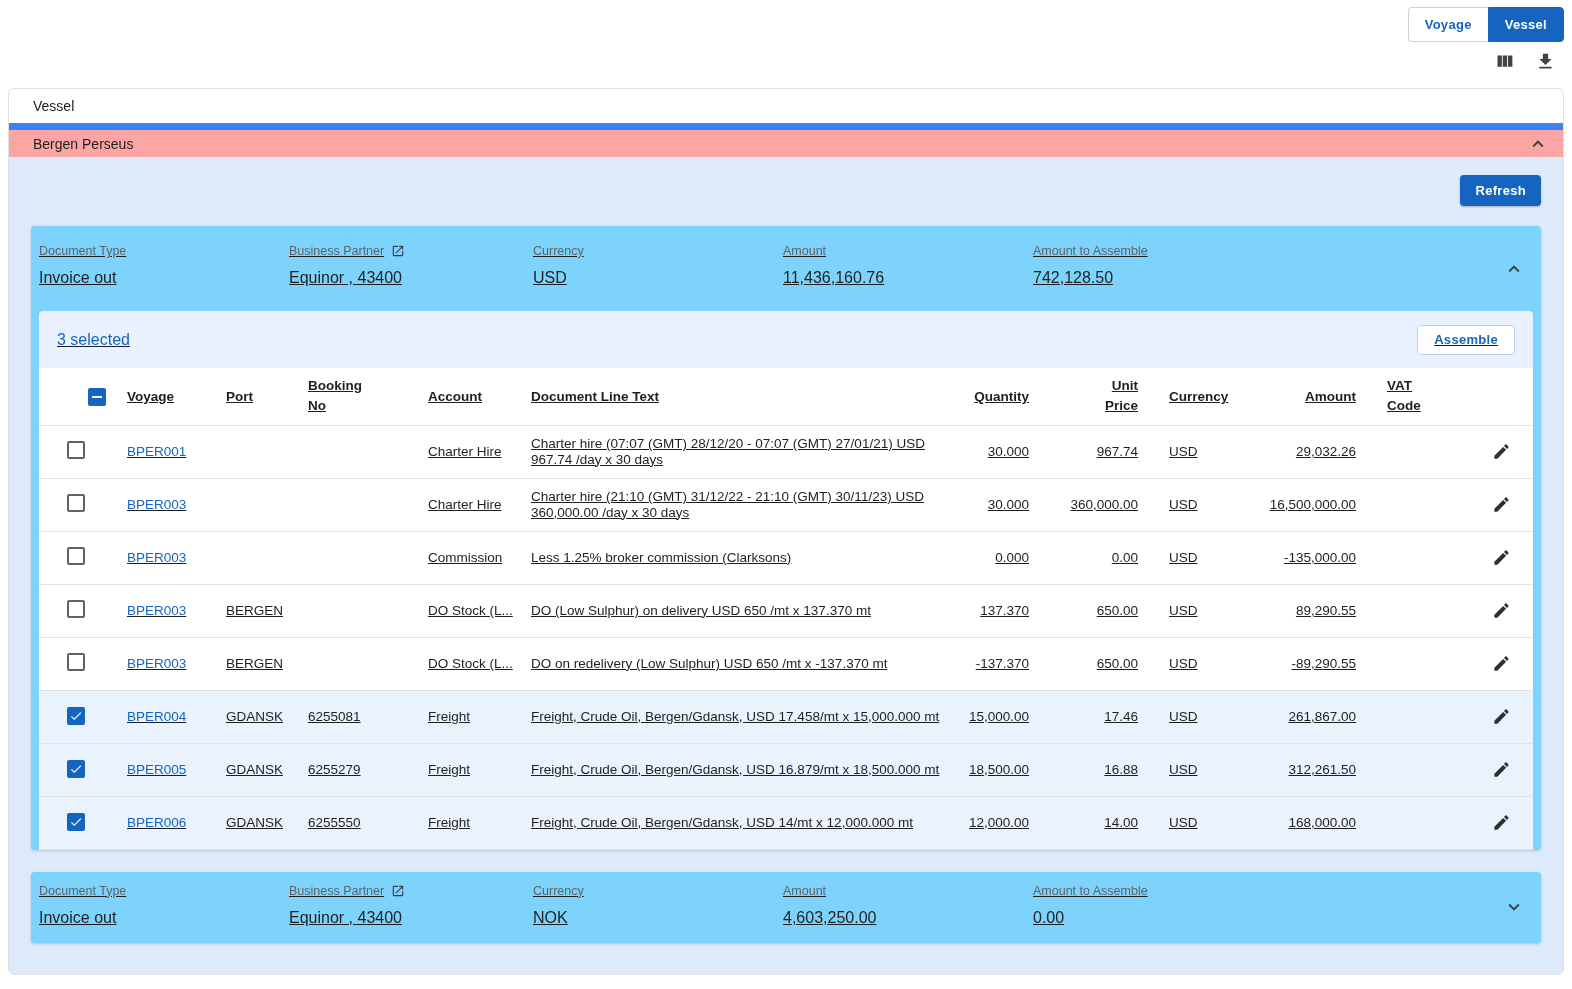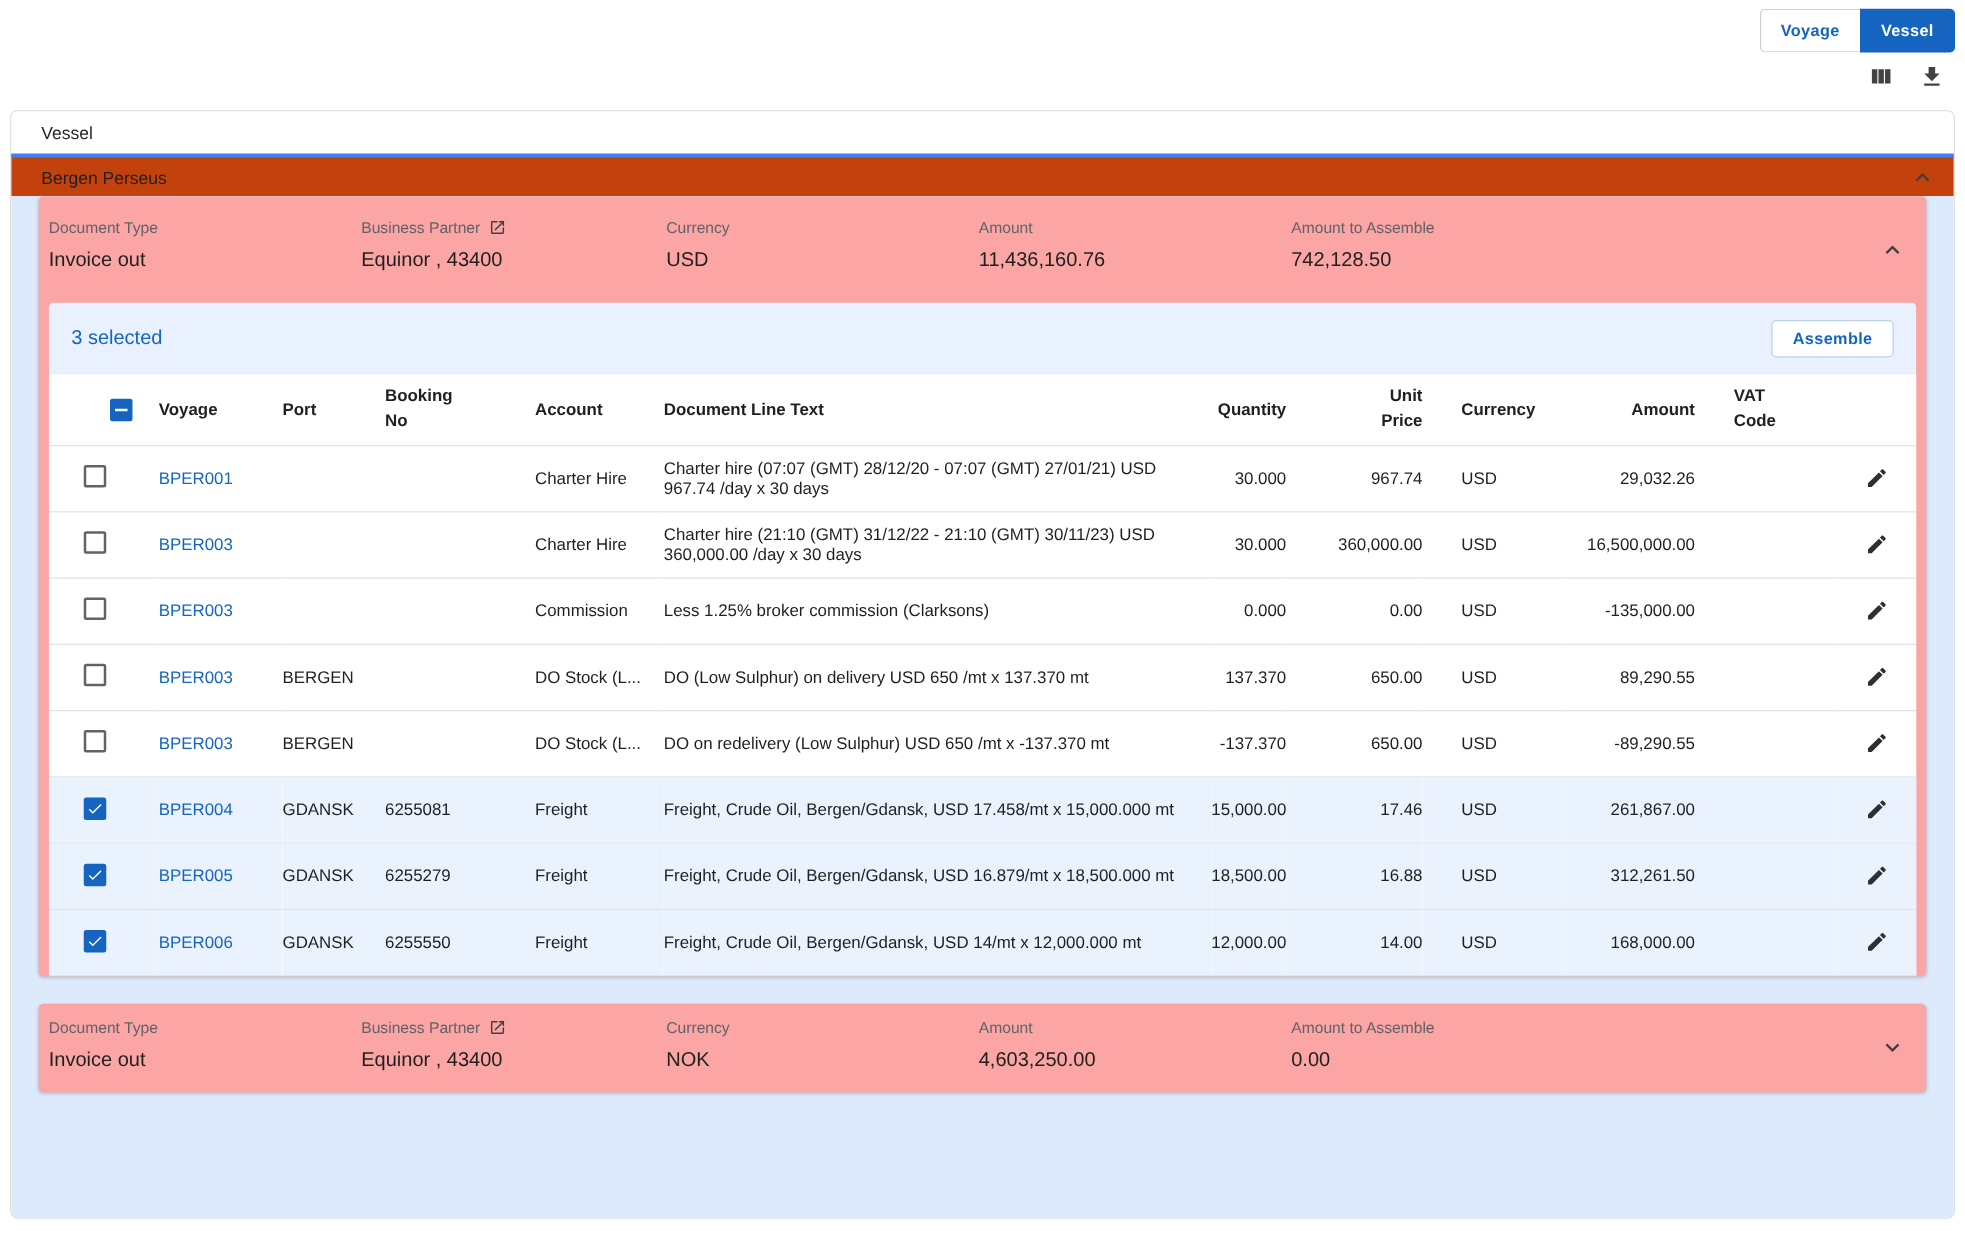--- a/index.html
+++ b/index.html
@@ -27,43 +27,43 @@
   .icon-row { position: absolute; top: 51px; right: 16px; display: flex; gap: 20px; align-items: center; }
   .icon-btn { cursor: pointer; display: inline-flex; }
 
   
   .outer-card {
     position: absolute; left: 8px; top: 88px; width: 1556px; height: 887px;
     border: 1px solid #e0e0e0; border-radius: 6px; background: #fff; overflow: hidden;
   }
   .card-title-row { height: 34px; display: flex; align-items: center; padding: 0 24px; font-size: 14px; color: #1f1f1f; }
   .vessel-bar {
-    height: 34px; background: #c2410c; border-top: 3px solid #3b82f6;
+    height: 34px; background: #fca5a5; border-top: 7px solid #3b82f6;
     display: flex; align-items: center; justify-content: space-between;
     padding: 0 14px 0 24px; font-size: 14px; cursor: pointer;
   }
   .blue-body { background: #ddeafb; height: 819px; padding: 0 22px 8px; overflow: hidden; }
   .refresh-row { display: flex; justify-content: flex-end; padding: 18px 0 20px; }
 
   .btn-filled {
     background: #1565c0; color: #fff; border: none; border-radius: 4px;
     height: 31px; padding: 0 15px; font-size: 13px; font-weight: bold;
     letter-spacing: .3px; cursor: pointer; font-family: inherit;
     box-shadow: 0 1px 2px rgba(0,0,0,.25);
   }
   .btn-outlined {
     background: #fff; color: #1565c0; border: 1px solid #bcd0ea; border-radius: 4px;
     height: 30px; padding: 0 16px; font-size: 13px; font-weight: bold;
     letter-spacing: .3px; cursor: pointer; font-family: inherit;
   }
 
   
   .group-card {
-    background: #fca5a5; border-radius: 4px; box-shadow: 0 1px 3px rgba(0,0,0,.18);
-    padding: 0 8px; position: relative;
+    background: #7dd3fc; border-radius: 4px; box-shadow: 0 1px 3px rgba(0,0,0,.18);
+    padding: 0 8px; position: relative; text-decoration: underline;
   }
   .group-card.first { margin-bottom: 22px; }
   .fields-row { display: flex; padding: 18px 0 24px; position: relative; }
   .group-card.collapsed .fields-row { padding: 12px 0 16px; }
   .field:nth-child(1) { width: 250px; }
   .field:nth-child(2) { width: 244px; }
   .field:nth-child(3) { width: 250px; }
   .field:nth-child(4) { width: 250px; }
   .field:nth-child(5) { flex: 1; }
   .field-label { font-size: 12.5px; color: #5f6368; margin-bottom: 11px; display: flex; align-items: center; gap: 7px; }
@@ -133,20 +133,23 @@
   <div class="vessel-bar">
     <span>Bergen Perseus</span>
     <span class="icon-btn">
       <svg width="22" height="22" viewBox="0 0 24 24">
           <path fill="#3c4043" d="M12 8l-6 6 1.41 1.41L12 10.83l4.59 4.58L18 14z"></path>
         </svg>
     </span>
   </div>
 
   <div class="blue-body">
+    <div class="refresh-row">
+      <button class="btn-filled">Refresh</button>
+    </div>
 
     <div class="group-card first">
       <div class="fields-row">
         <div class="field">
           <div class="field-label">Document Type</div>
           <div class="field-value">Invoice out</div>
         </div>
         <div class="field">
           <div class="field-label">
             <span>Business Partner</span>

